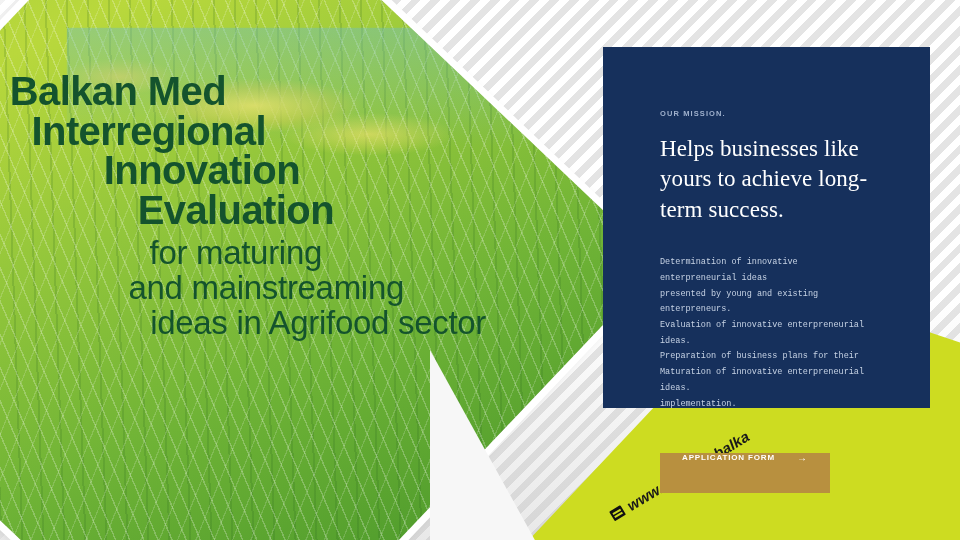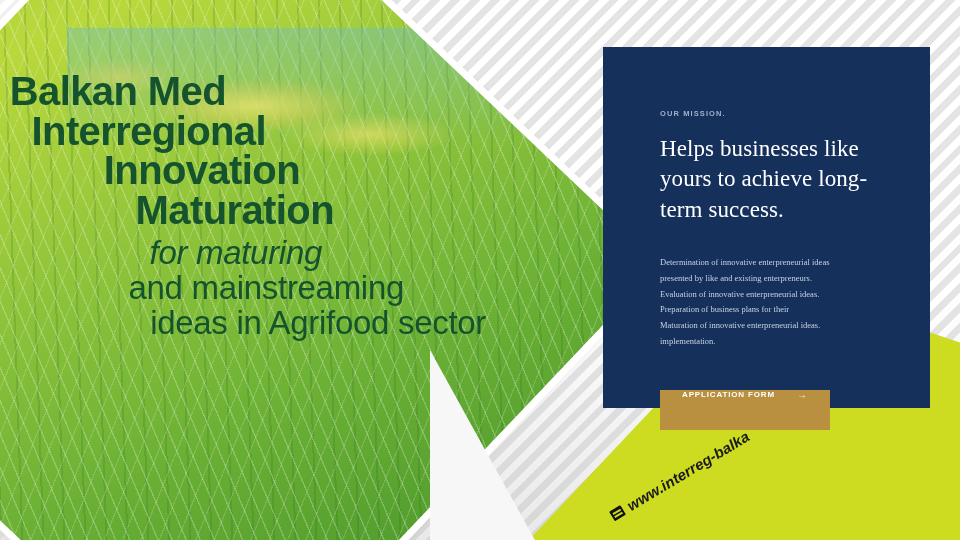--- a/index.html
+++ b/index.html
@@ -233,21 +233,21 @@
   .headline .big.l4 { padding-right: 166px; }
 
   .headline .sub {
     font-size: 33px;
     font-weight: 400;
     letter-spacing: -0.3px;
     line-height: 1.06;
     text-align: right;
     padding-right: 16px;
   }
-  .headline .sub.s1 { padding-right: 178px; margin-top: 6px; font-style: italic;}
+  .headline .sub.s1 { padding-right: 178px; margin-top: 6px;}
   .headline .sub.s2 { padding-right: 96px; }
   .headline .sub.s3 { padding-right: 56px; }
   .headline .sub.s4 { padding-right: 14px; }
 
   
   .mission-panel {
     position: absolute;
     left: 603px;
     top: 47px;
     width: 327px;
@@ -268,21 +268,21 @@
   .mission-heading {
     font-family: "Liberation Serif", serif;
     font-size: 23px;
     font-weight: 400;
     line-height: 1.32;
     color: #ffffff;
     margin: 0 0 30px 0;
     letter-spacing: 0.1px;
   }
   .mission-body {
-    font-family: Liberation Serif, serif;
+    font-family: Liberation Mono, monospace;
     font-size: 8.5px;
     line-height: 1.85;
     color: #c6d2e4;
     margin: 0 0 34px 0;
     max-width: 212px;
   }
   .mission-body .bline { display: block; }
 
   .cta-button {
     display: inline-flex;
@@ -328,33 +328,33 @@
   <div class="url-strip">
     <span class="url-icon"></span>
     <span class="url-text">www.interreg-balka</span>
   </div>
   <div class="url-strip-right">e@pt</div>
 
   <div class="headline">
     <div class="line big l1">Balkan Med</div>
     <div class="line big l2">Interregional</div>
     <div class="line big l3">Innovation</div>
-    <div class="line big l4">Maturation</div>
+    <div class="line big l4">Evaluation</div>
     <div class="line sub s1">for maturing</div>
     <div class="line sub s2">and mainstreaming</div>
     <div class="line sub s4">ideas in Agrifood sector</div>
   </div>
 
   <div class="mission-panel">
     <div class="mission-inner">
       <div class="mission-eyebrow">OUR MISSION.</div>
       <div class="mission-heading">Helps businesses like yours to achieve long-term success.</div>
       <div class="mission-body">
         <span class="bline">Determination of innovative enterpreneurial ideas</span>
-        <span class="bline">presented by like and existing enterpreneurs.</span>
+        <span class="bline">presented by young and existing enterpreneurs.</span>
         <span class="bline">Evaluation of innovative enterpreneurial ideas.</span>
         <span class="bline">Preparation of business plans for their</span>
         <span class="bline">Maturation of innovative enterpreneurial ideas.</span>
         <span class="bline">implementation.</span>
       </div>
       <button class="cta-button">
         <span>APPLICATION FORM</span>
         <span class="cta-arrow">→</span>
       </button>
     </div>

